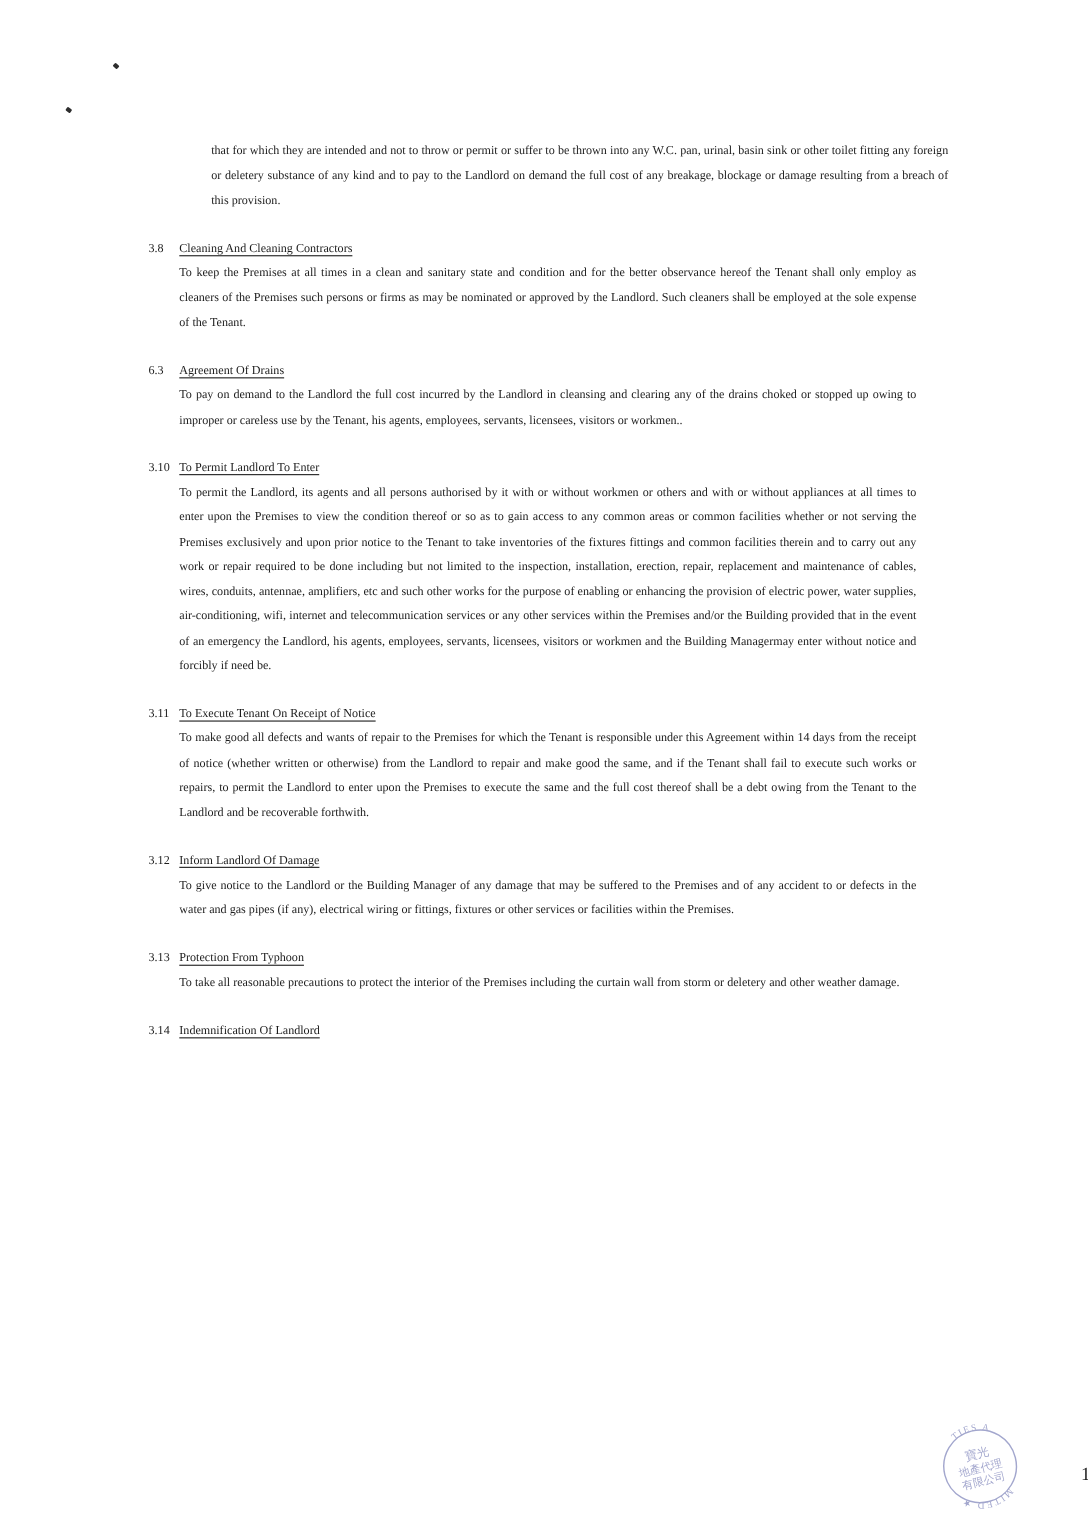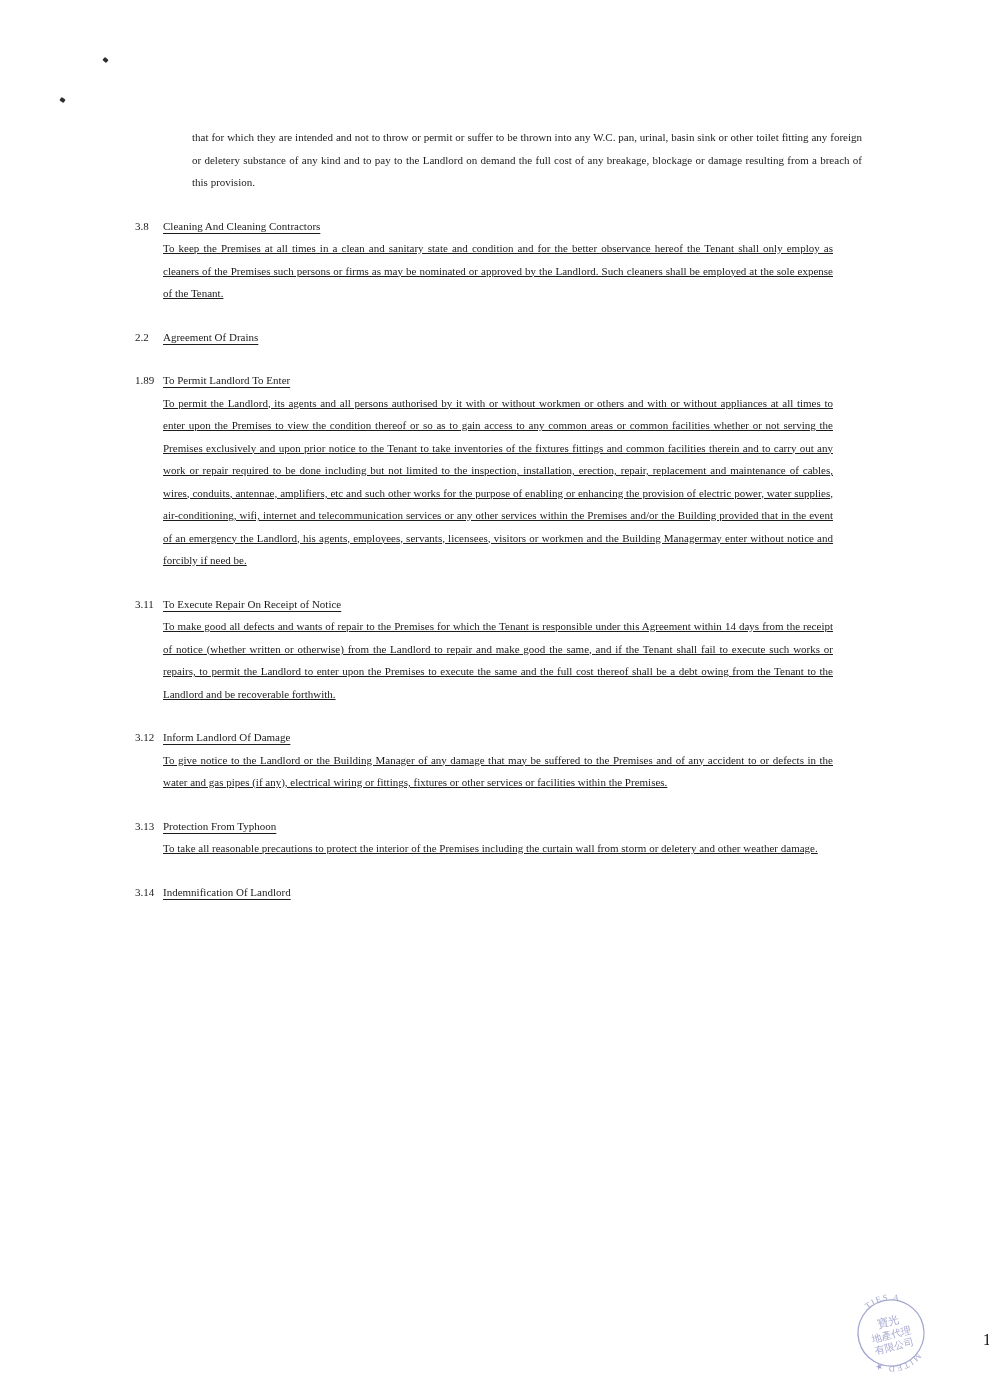--- a/index.html
+++ b/index.html
@@ -45,21 +45,20 @@
     width: 670px;
   }
   .sec-heading {
     text-decoration: underline;
     text-underline-offset: 3px;
   }
   .sec-text {
     margin: 0;
     text-align: justify;
     text-align-last: left;
-    text-decoration: underline;
   }
   .page-number {
     position: absolute;
     top: 1330px;
     left: 0;
     width: 100%;
     text-align: right;
     font-size: 17px;
     letter-spacing: 1px;
     margin-left: 12px;
@@ -113,38 +112,39 @@
 
     <div class="section">
       <div class="sec-num">3.8</div>
       <div class="sec-body">
         <div class="sec-heading">Cleaning And Cleaning Contractors</div>
         <p class="sec-text">To keep the Premises at all times in a clean and sanitary state and condition and for the better observance hereof the Tenant shall only employ as cleaners of the Premises such persons or firms as may be nominated or approved by the Landlord.  Such cleaners shall be employed at the sole expense of the Tenant.</p>
       </div>
     </div>
 
     <div class="section">
-      <div class="sec-num">2.2</div>
+      <div class="sec-num">6.3</div>
       <div class="sec-body">
         <div class="sec-heading">Agreement Of Drains</div>
+        <p class="sec-text">To pay on demand to the Landlord the full cost incurred by the Landlord in cleansing and clearing any of the drains choked or stopped up owing to improper or careless use by the Tenant, his agents, employees, servants, licensees, visitors or workmen..</p>
       </div>
     </div>
 
     <div class="section">
-      <div class="sec-num">1.89</div>
+      <div class="sec-num">3.10</div>
       <div class="sec-body">
         <div class="sec-heading">To Permit Landlord To Enter</div>
         <p class="sec-text">To permit the Landlord, its agents and all persons authorised by it with or without workmen or others and with or without appliances at all times to enter upon the Premises to view the condition thereof or so as to gain access to any common areas or common facilities whether or not serving the Premises exclusively and upon prior notice to the Tenant to take inventories of the fixtures fittings and common facilities therein and to carry out any work or repair required to be done including but not limited to the inspection, installation, erection, repair, replacement and maintenance of cables, wires, conduits, antennae, amplifiers, etc and such other works for the purpose of enabling or enhancing the provision of electric power, water supplies, air-conditioning, wifi, internet and telecommunication services or any other services within the Premises and/or the Building provided that in the event of an emergency the Landlord, his agents, employees, servants, licensees, visitors or workmen and the Building Managermay enter without notice and forcibly if need be.</p>
       </div>
     </div>
 
     <div class="section">
       <div class="sec-num">3.11</div>
       <div class="sec-body">
-        <div class="sec-heading">To Execute Repair On Receipt of Notice</div>
+        <div class="sec-heading">To Execute Tenant On Receipt of Notice</div>
         <p class="sec-text">To make good all defects and wants of repair to the Premises for which the Tenant is responsible under this Agreement within 14 days from the receipt of notice (whether written or otherwise) from the Landlord to repair and make good the same, and if the Tenant shall fail to execute such works or repairs, to permit the Landlord to enter upon the Premises to execute the same and the full cost thereof shall be a debt owing from the Tenant to the Landlord and be recoverable forthwith.</p>
       </div>
     </div>
 
     <div class="section">
       <div class="sec-num">3.12</div>
       <div class="sec-body">
         <div class="sec-heading">Inform Landlord Of Damage</div>
         <p class="sec-text">To give notice to the Landlord or the Building Manager of any damage that may be suffered to the Premises and of any accident to or defects in the water and gas pipes (if any), electrical wiring or fittings, fixtures or other services or facilities within the Premises.</p>
       </div>

